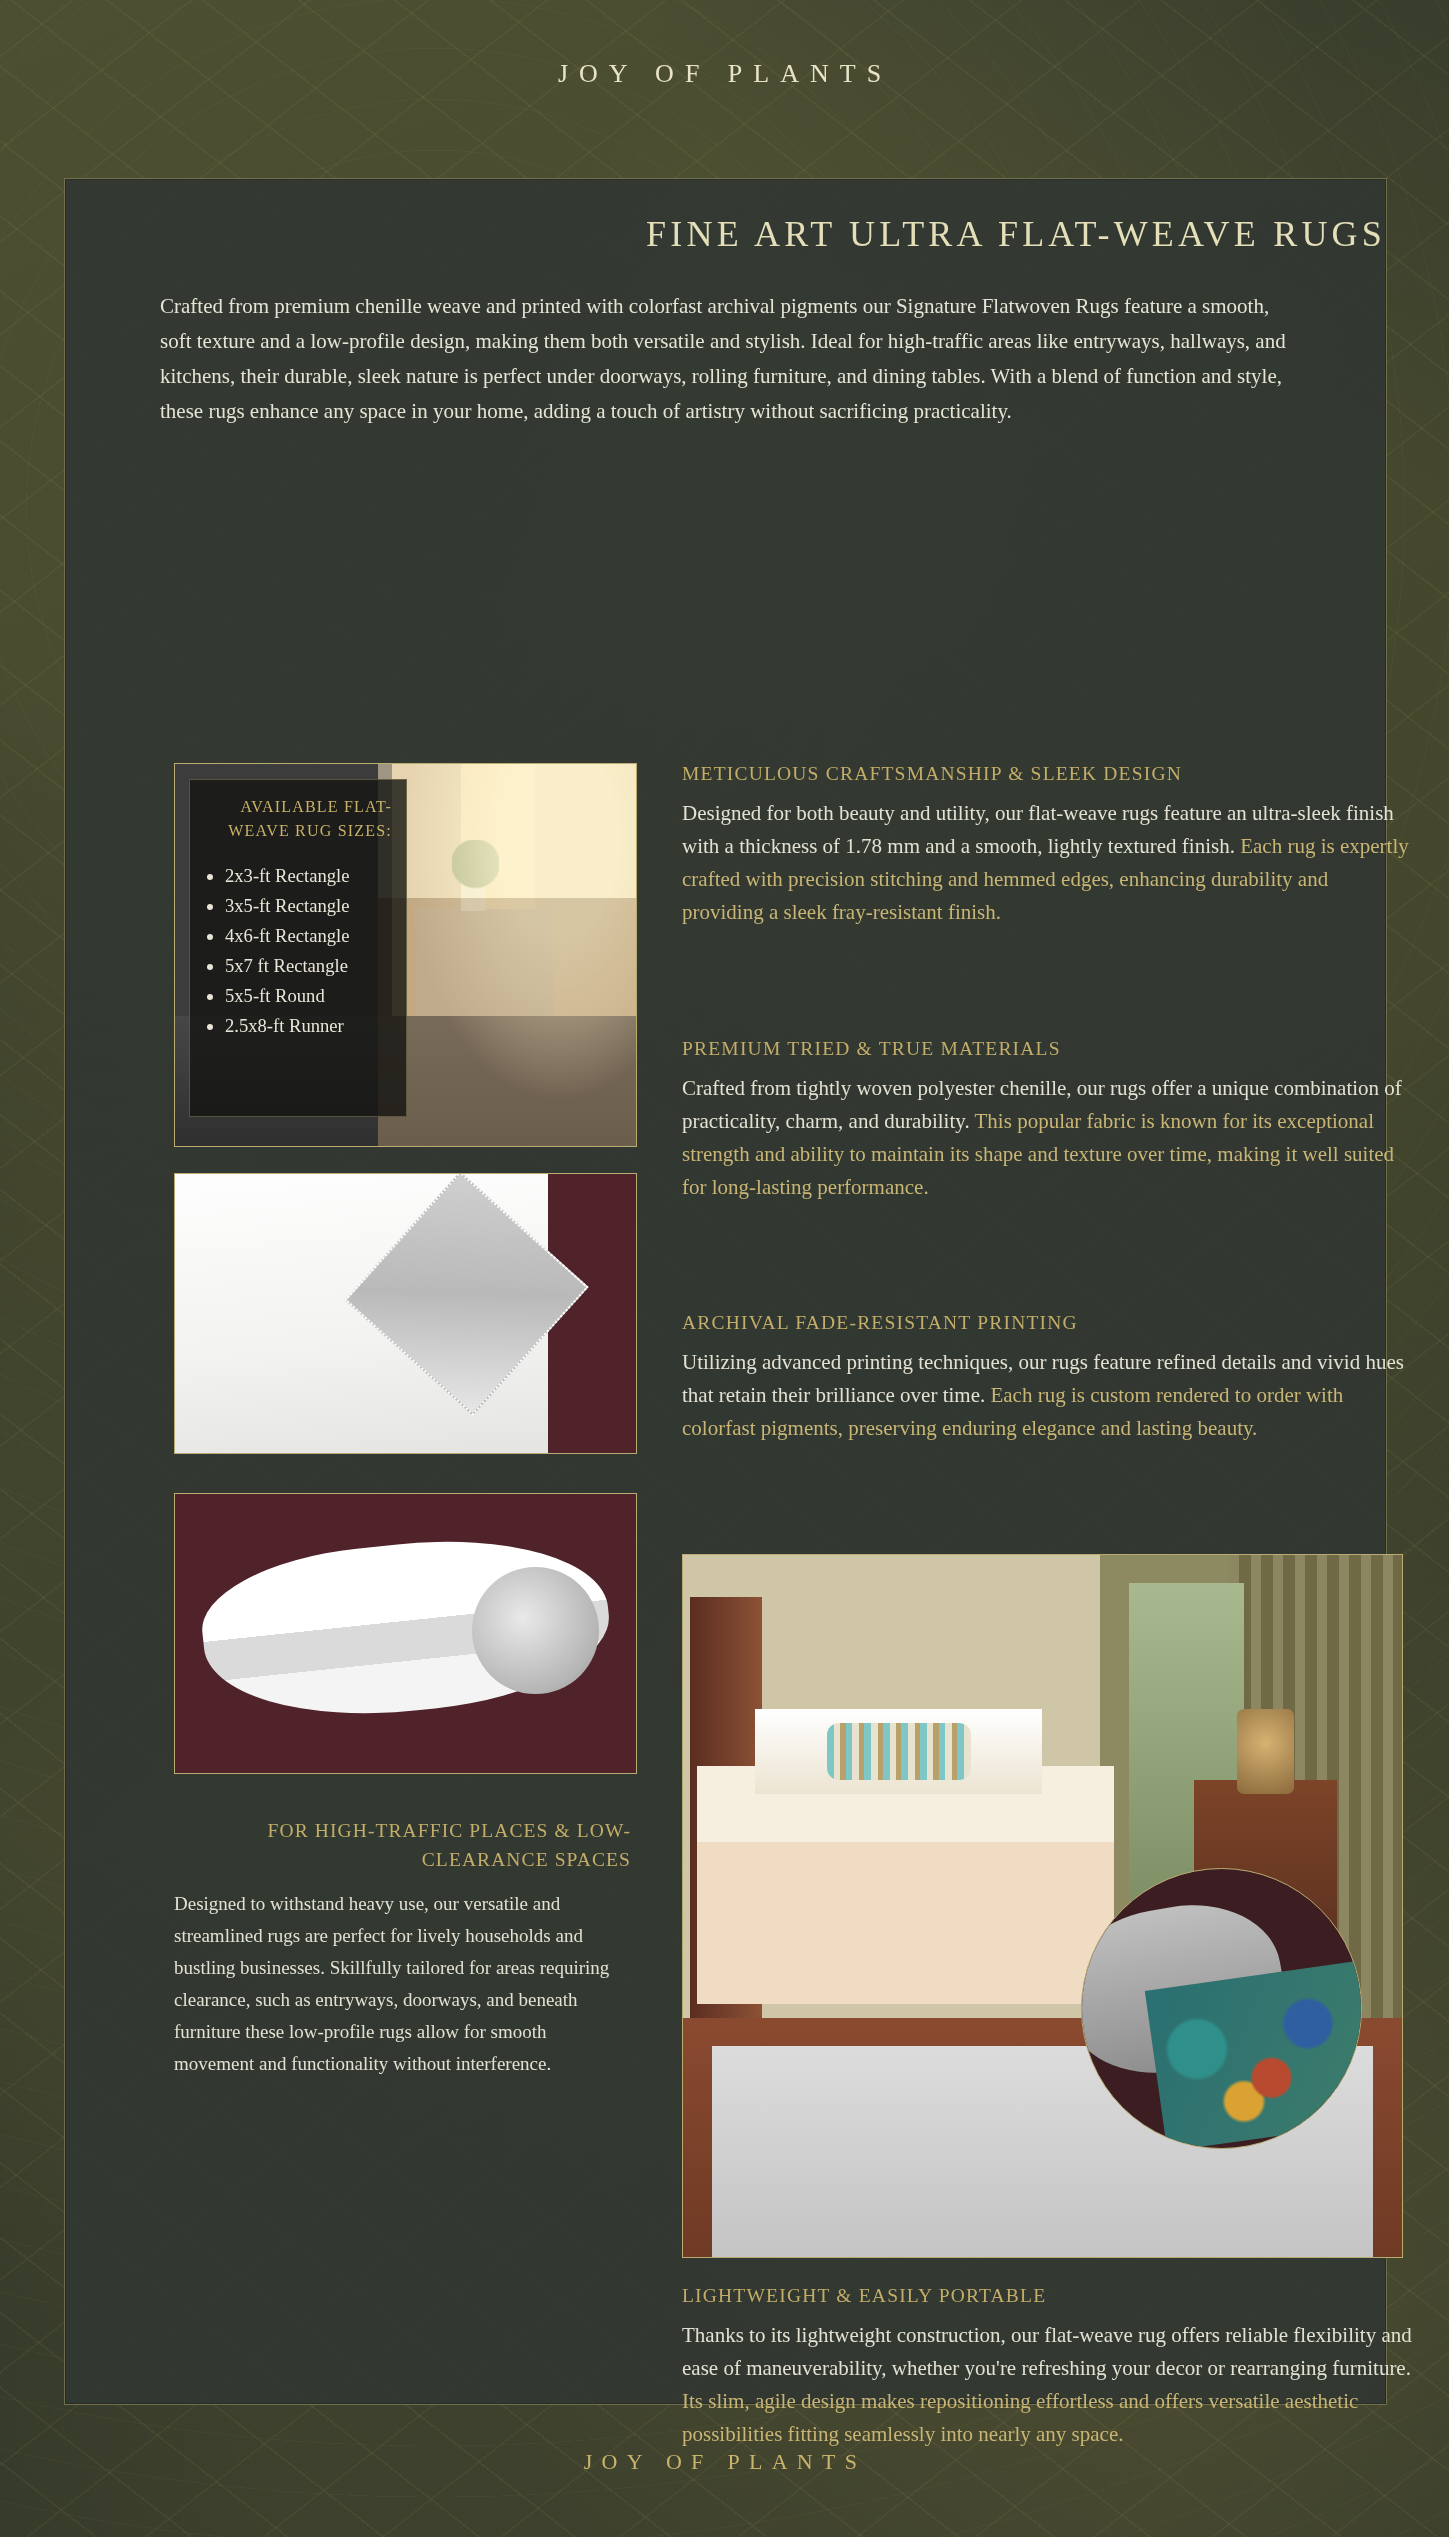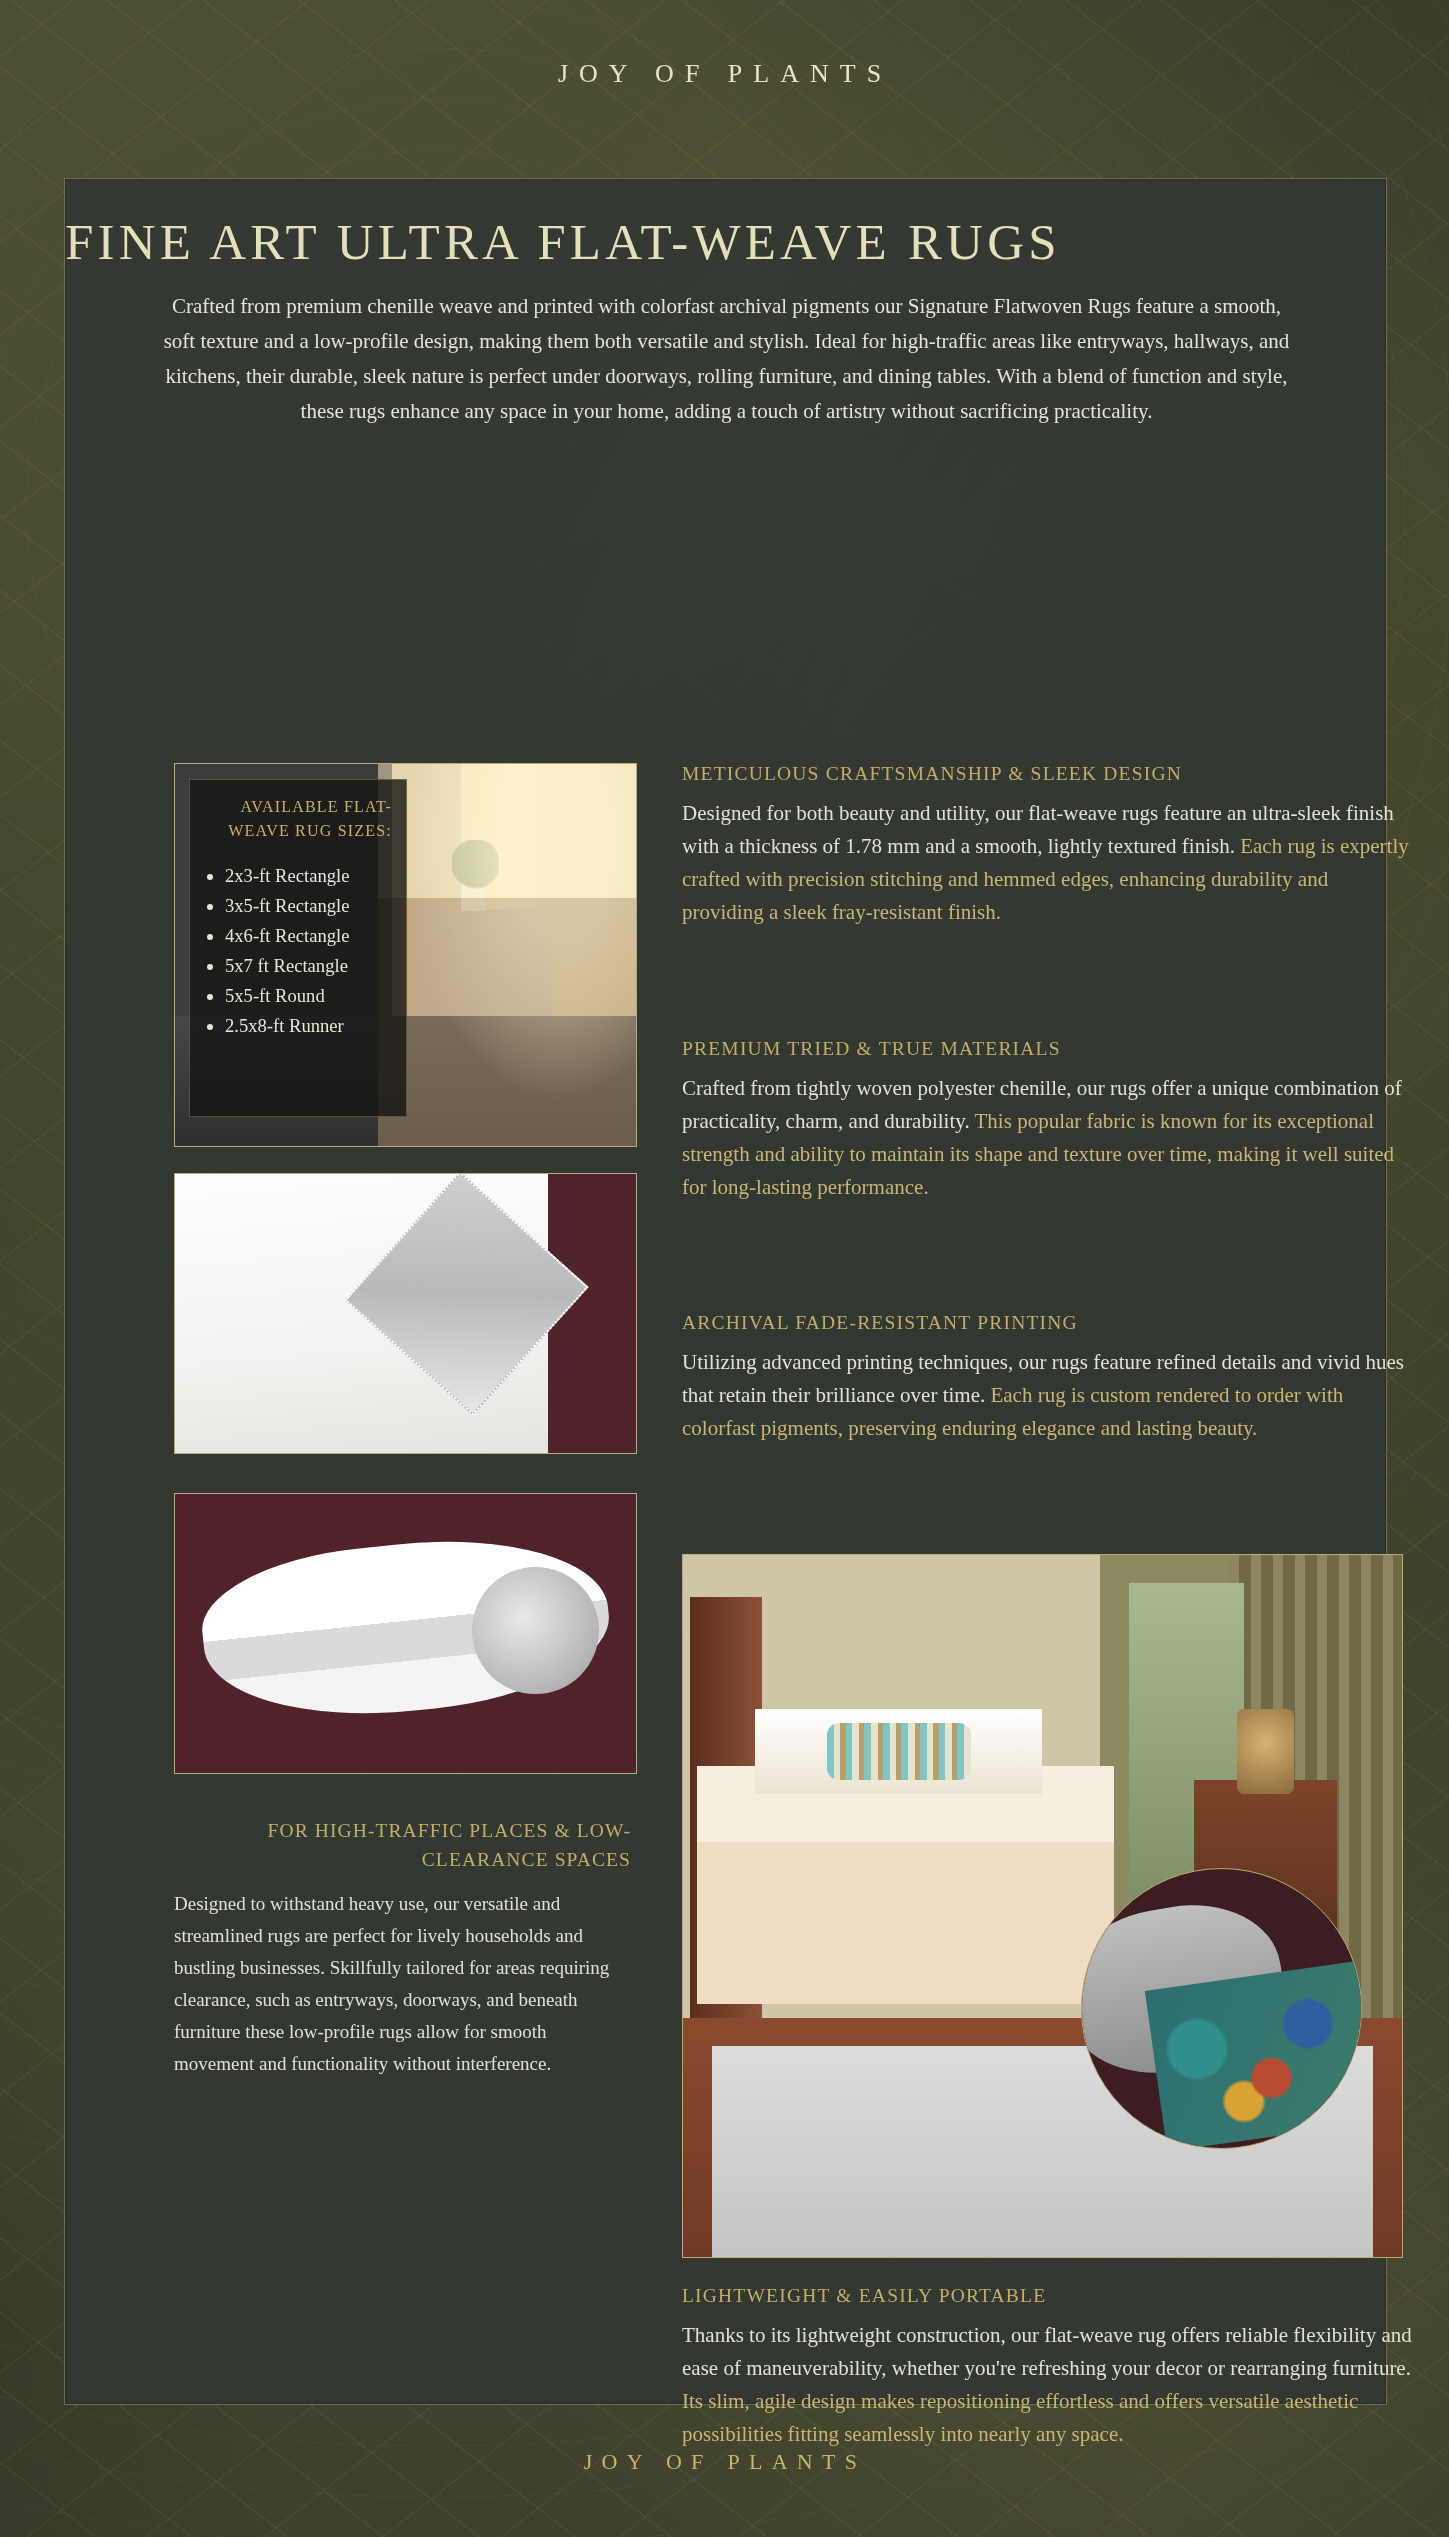--- a/index.html
+++ b/index.html
@@ -74,33 +74,33 @@
     background: rgba(48,55,50,0.88);
     border: 0.8px solid rgba(190,178,110,0.45);
     box-shadow: 0 0 0 0.8px rgba(0,0,0,0.25) inset;
   }
 
   .title {
     position: absolute;
     top: 34px;
     left: 0;
     width: 100%;
-    text-align: left;
-    font-size: 51px;
+    text-align: right;
+    font-size: 36px;
     letter-spacing: 4.2px;
     color: #e4dfb8;
     font-family: "Liberation Serif", serif;
   }
 
   .intro {
     position: absolute;
     top: 110px;
     left: 95px;
     width: 1133px;
-    text-align: center;
+    text-align: left;
     font-size: 21px;
     line-height: 35px;
     color: #e6e4d4;
   }
 
   
   .img-sizes {
     position: absolute;
     left: 109px;
     top: 584px;

